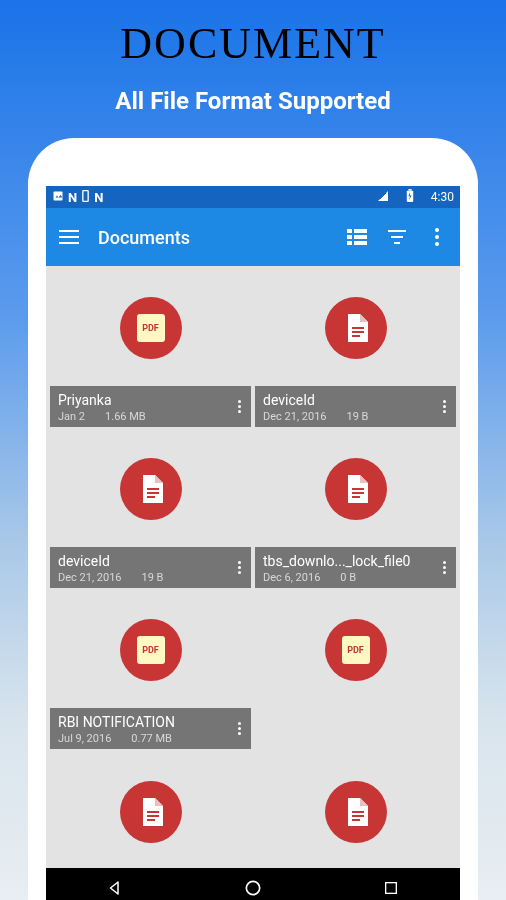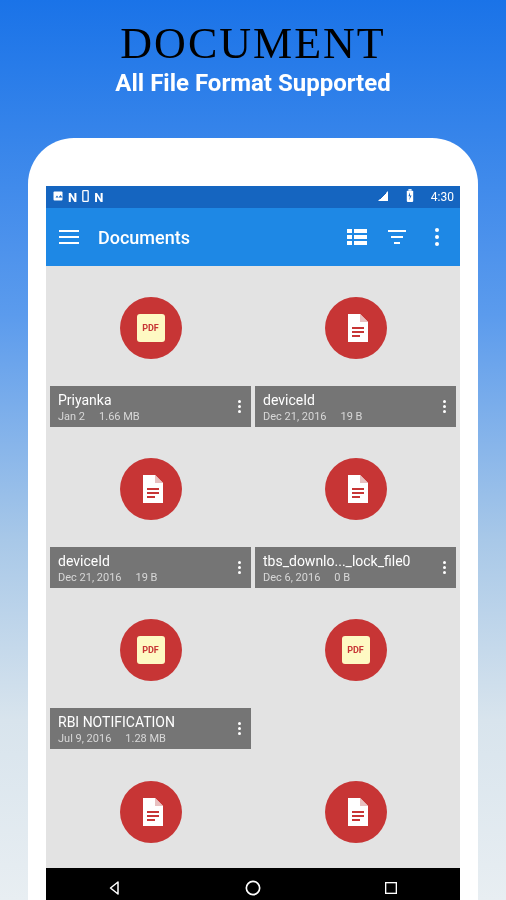--- a/index.html
+++ b/index.html
@@ -18,20 +18,21 @@
   font-weight: 400;
   font-family: Georgia, 'Times New Roman', serif;
   letter-spacing: 2px;
   margin-top: 18px;
 }
 .promo-subtitle {
   text-align: center;
   color: #fff;
   font-size: 24px;
   font-weight: 700;
+  margin-top: 18px;
 }
 .phone {
   position: absolute;
   top: 138px;
   left: 28px;
   width: 450px;
   height: 770px;
   background: #fff;
   border-radius: 46px 46px 0 0;
   padding: 48px 18px 0 18px;
@@ -116,21 +117,21 @@
   position: relative;
 }
 .file-name {
   font-size: 14px;
   white-space: nowrap;
   overflow: hidden;
   text-overflow: ellipsis;
 }
 .file-meta {
   display: flex;
-  gap: 14px;
+  gap: 20px;
   font-size: 11px;
   color: #d8d8d8;
   margin-top: 2px;
 }
 .file-menu {
   position: absolute;
   right: 4px;
   top: 50%;
   transform: translateY(-50%);
   width: 16px;
@@ -333,21 +334,21 @@
         <div class="file-card">
           <div class="file-preview">
             <div class="file-icon-circle">
               <div class="pdf-badge">PDF</div>
             </div>
           </div>
           <div class="file-info">
             <div class="file-name">RBI NOTIFICATION</div>
             <div class="file-meta">
               <span>Jul 9, 2016</span>
-              <span>1.28 MB</span>
+              <span>0.77 MB</span>
             </div>
             <div class="file-menu">
               <span></span>
               <span></span>
               <span></span>
             </div>
           </div>
         </div>
         <div class="file-card">
           <div class="file-preview">

